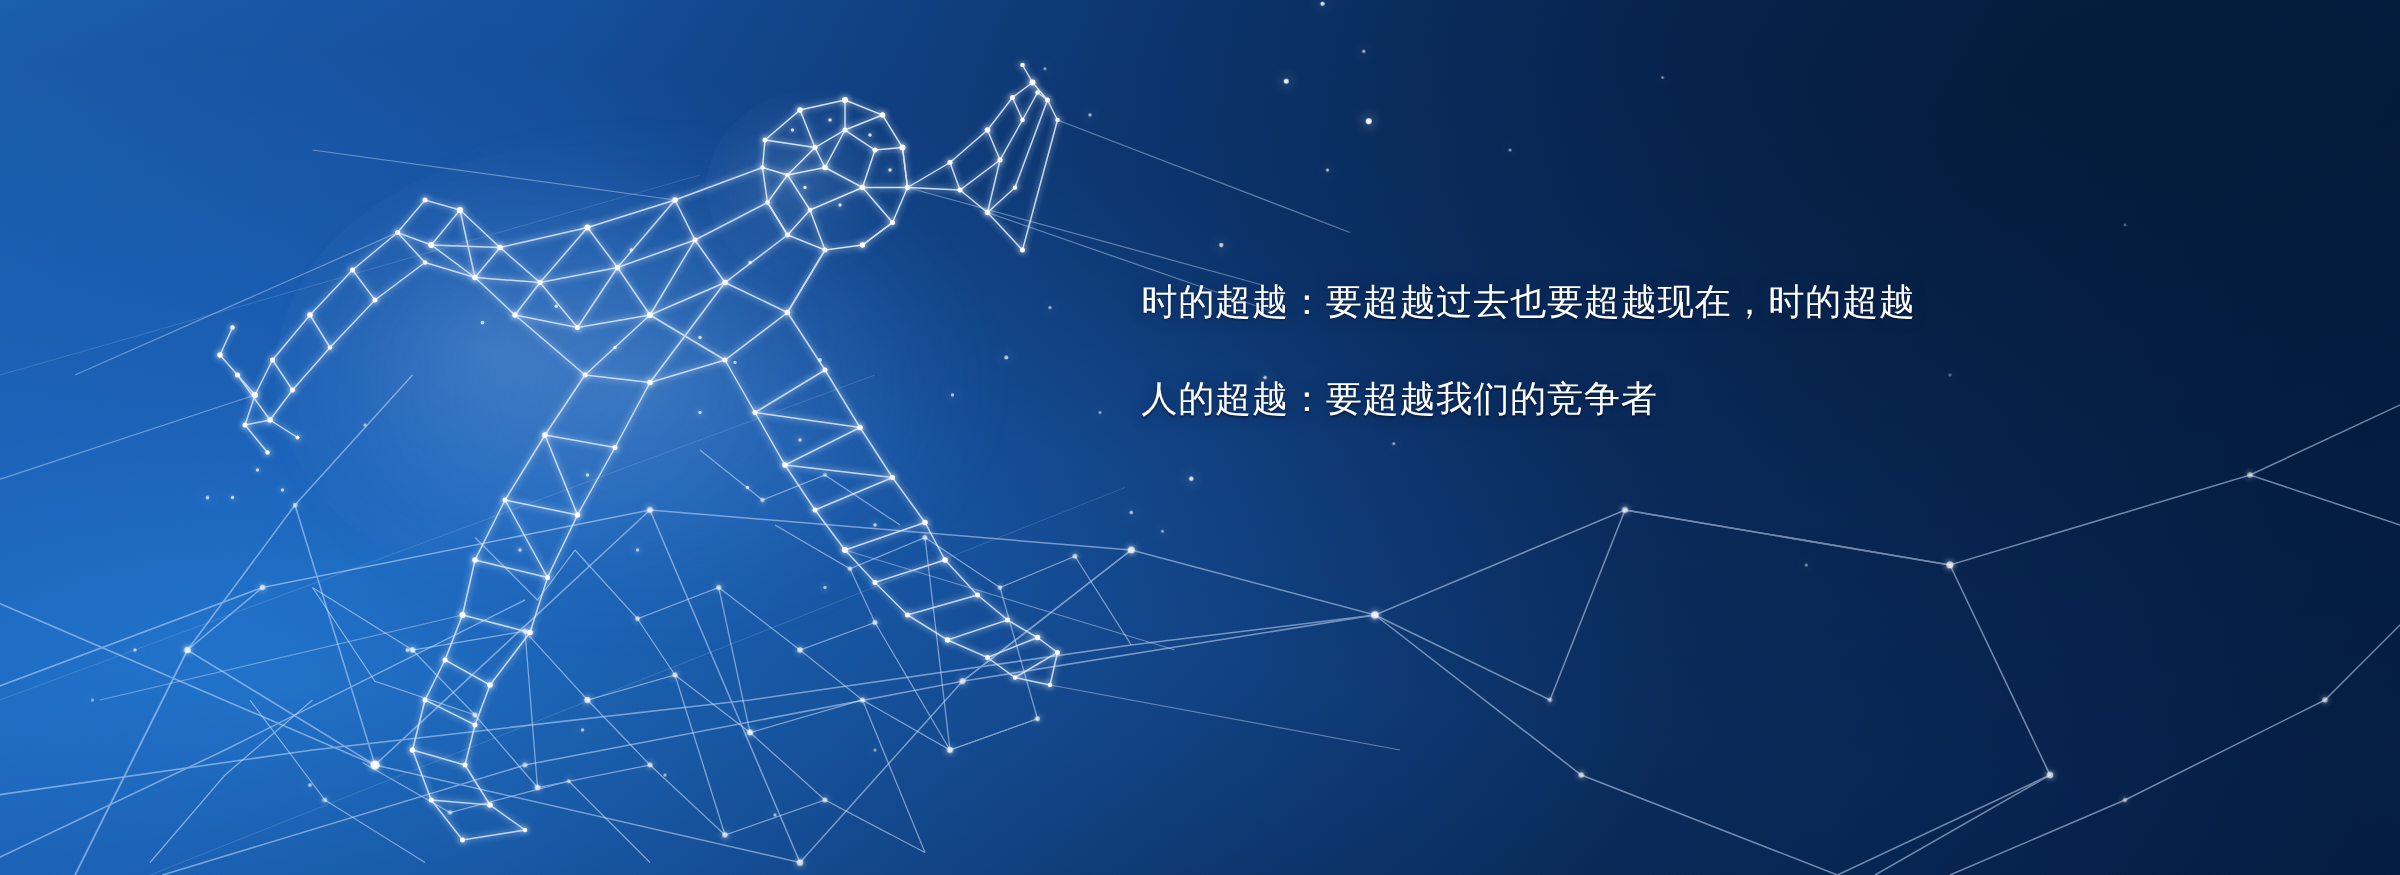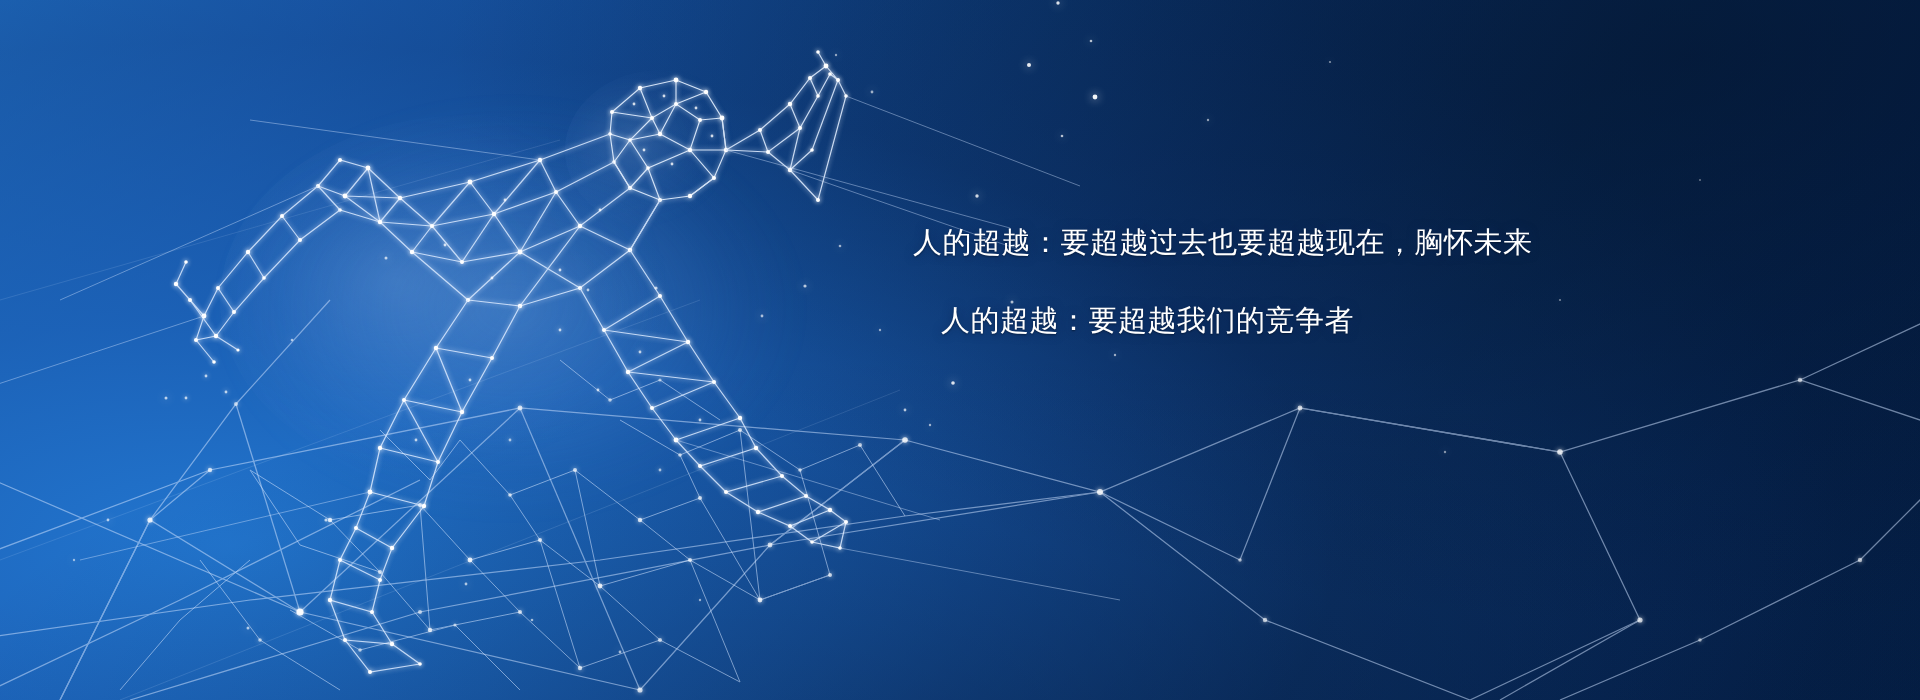--- a/index.html
+++ b/index.html
@@ -65,21 +65,21 @@
   .tagline {
     color: #ffffff;
     font-size: 29px;
     line-height: 1;
     letter-spacing: 0.5px;
     white-space: nowrap;
     margin: 0 0 49px 0;
     text-shadow: 0 0 10px rgba(10,40,90,0.85), 0 1px 2px rgba(0,0,0,0.45);
     font-weight: 400;
   }
-  .tagline:last-child { margin-bottom: 0; margin-left: 28px; }
+  .tagline:last-child { margin-bottom: 0; }
 </style>
 </head>
 <body>
 
 <div id="banner">
 
   <div id="vignette"></div>
   <div id="figure-glow"></div>
 
   <svg class="layer" viewBox="0 0 1920 700" preserveAspectRatio="none">
@@ -518,17 +518,17 @@
       <circle cx="620" cy="652" r="1.4" opacity="0.6"></circle>
       <circle cx="700" cy="600" r="1.2" opacity="0.55"></circle>
       <circle cx="248" cy="628" r="1.5" opacity="0.65"></circle>
       <circle cx="1445" cy="452" r="1.2" opacity="0.5"></circle>
       <circle cx="1560" cy="300" r="1.1" opacity="0.45"></circle>
       <circle cx="1700" cy="180" r="1.0" opacity="0.4"></circle>
     </g>
   </svg>
 
   <div id="text-block">
-    <p class="tagline">人的超越：要超越过去也要超越现在，胸怀未来</p>
+    <p class="tagline">时的超越：要超越过去也要超越现在，时的超越</p>
     <p class="tagline">人的超越：要超越我们的竞争者</p>
   </div>
 
 </div>
 
 </body></html>

